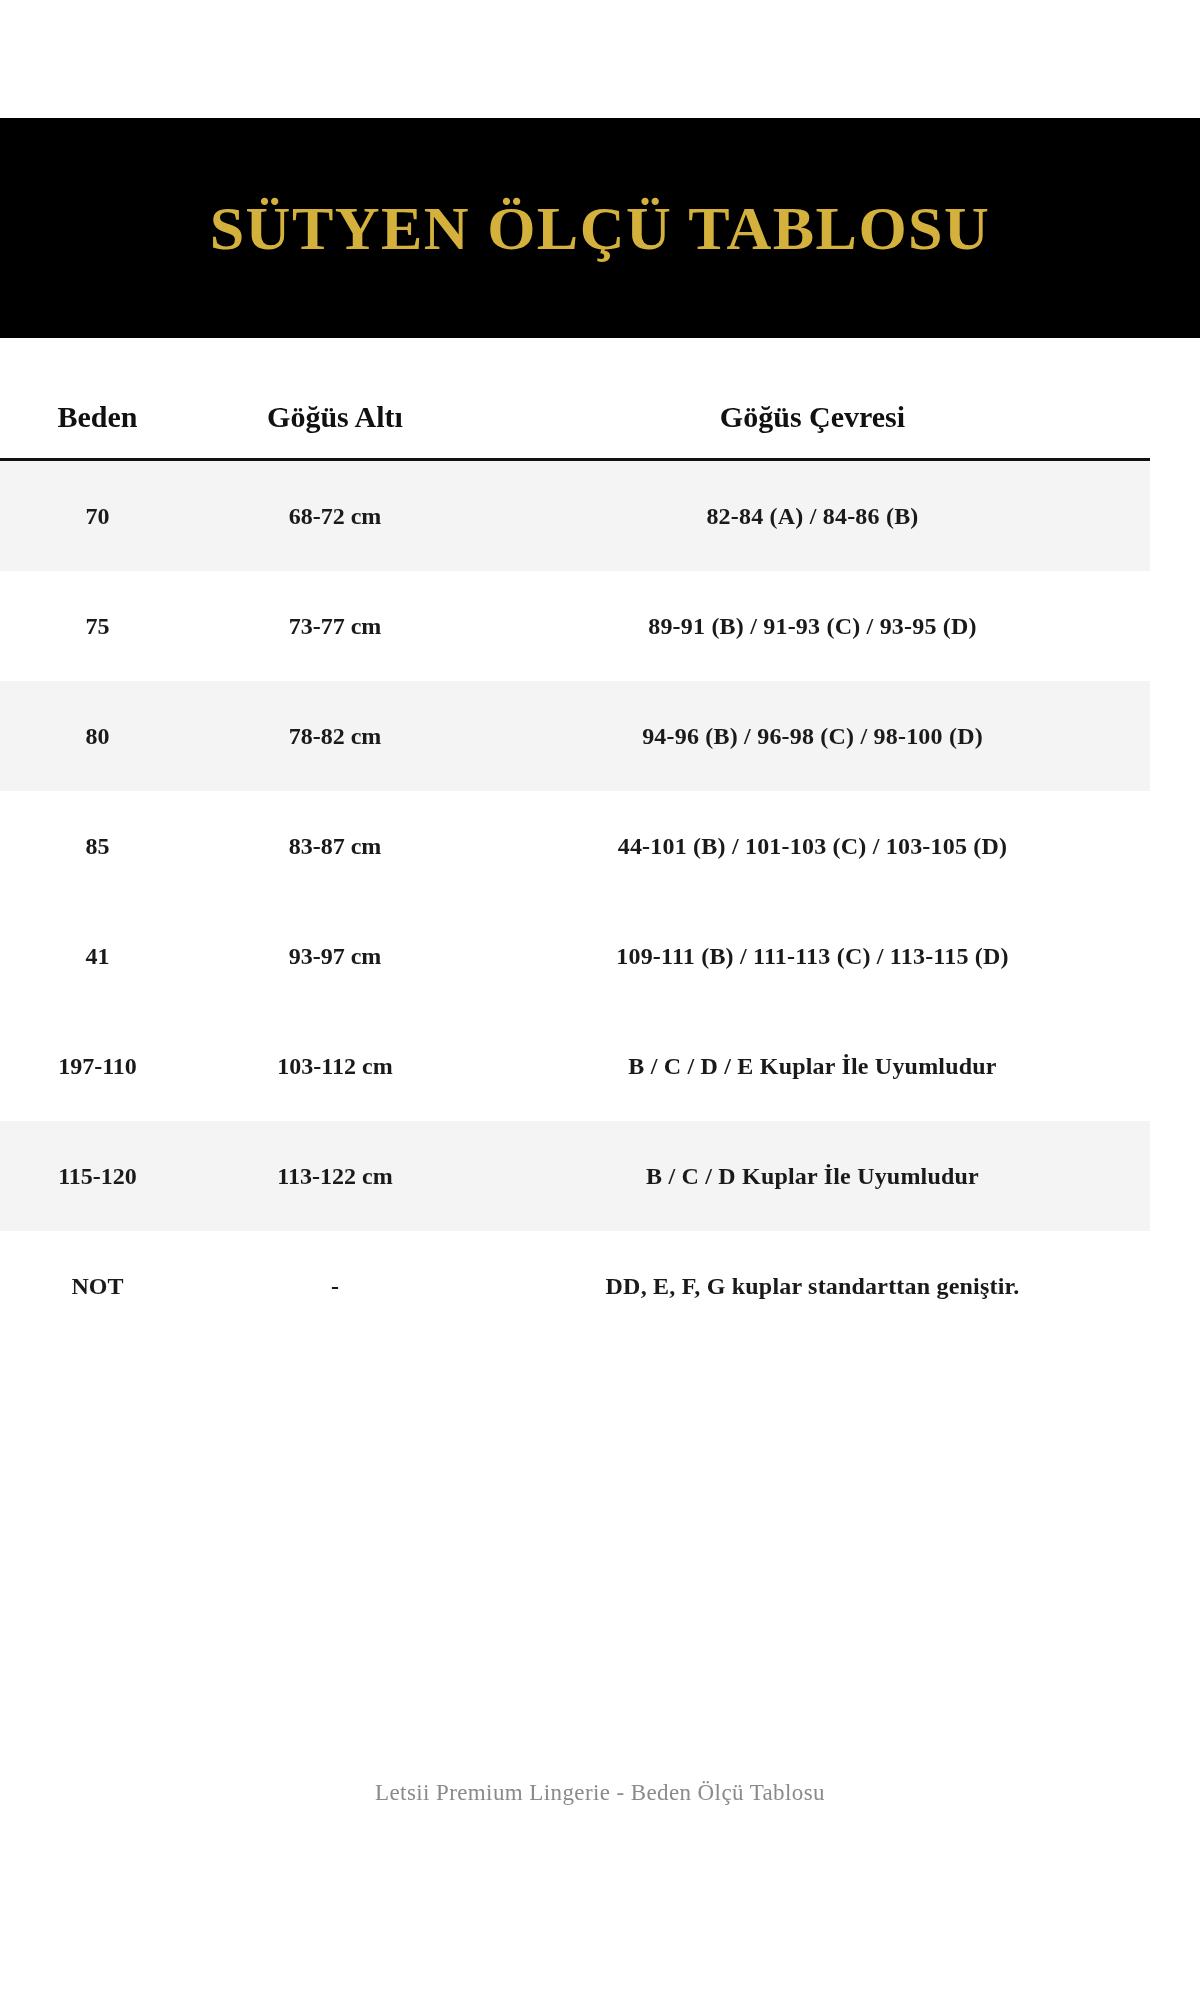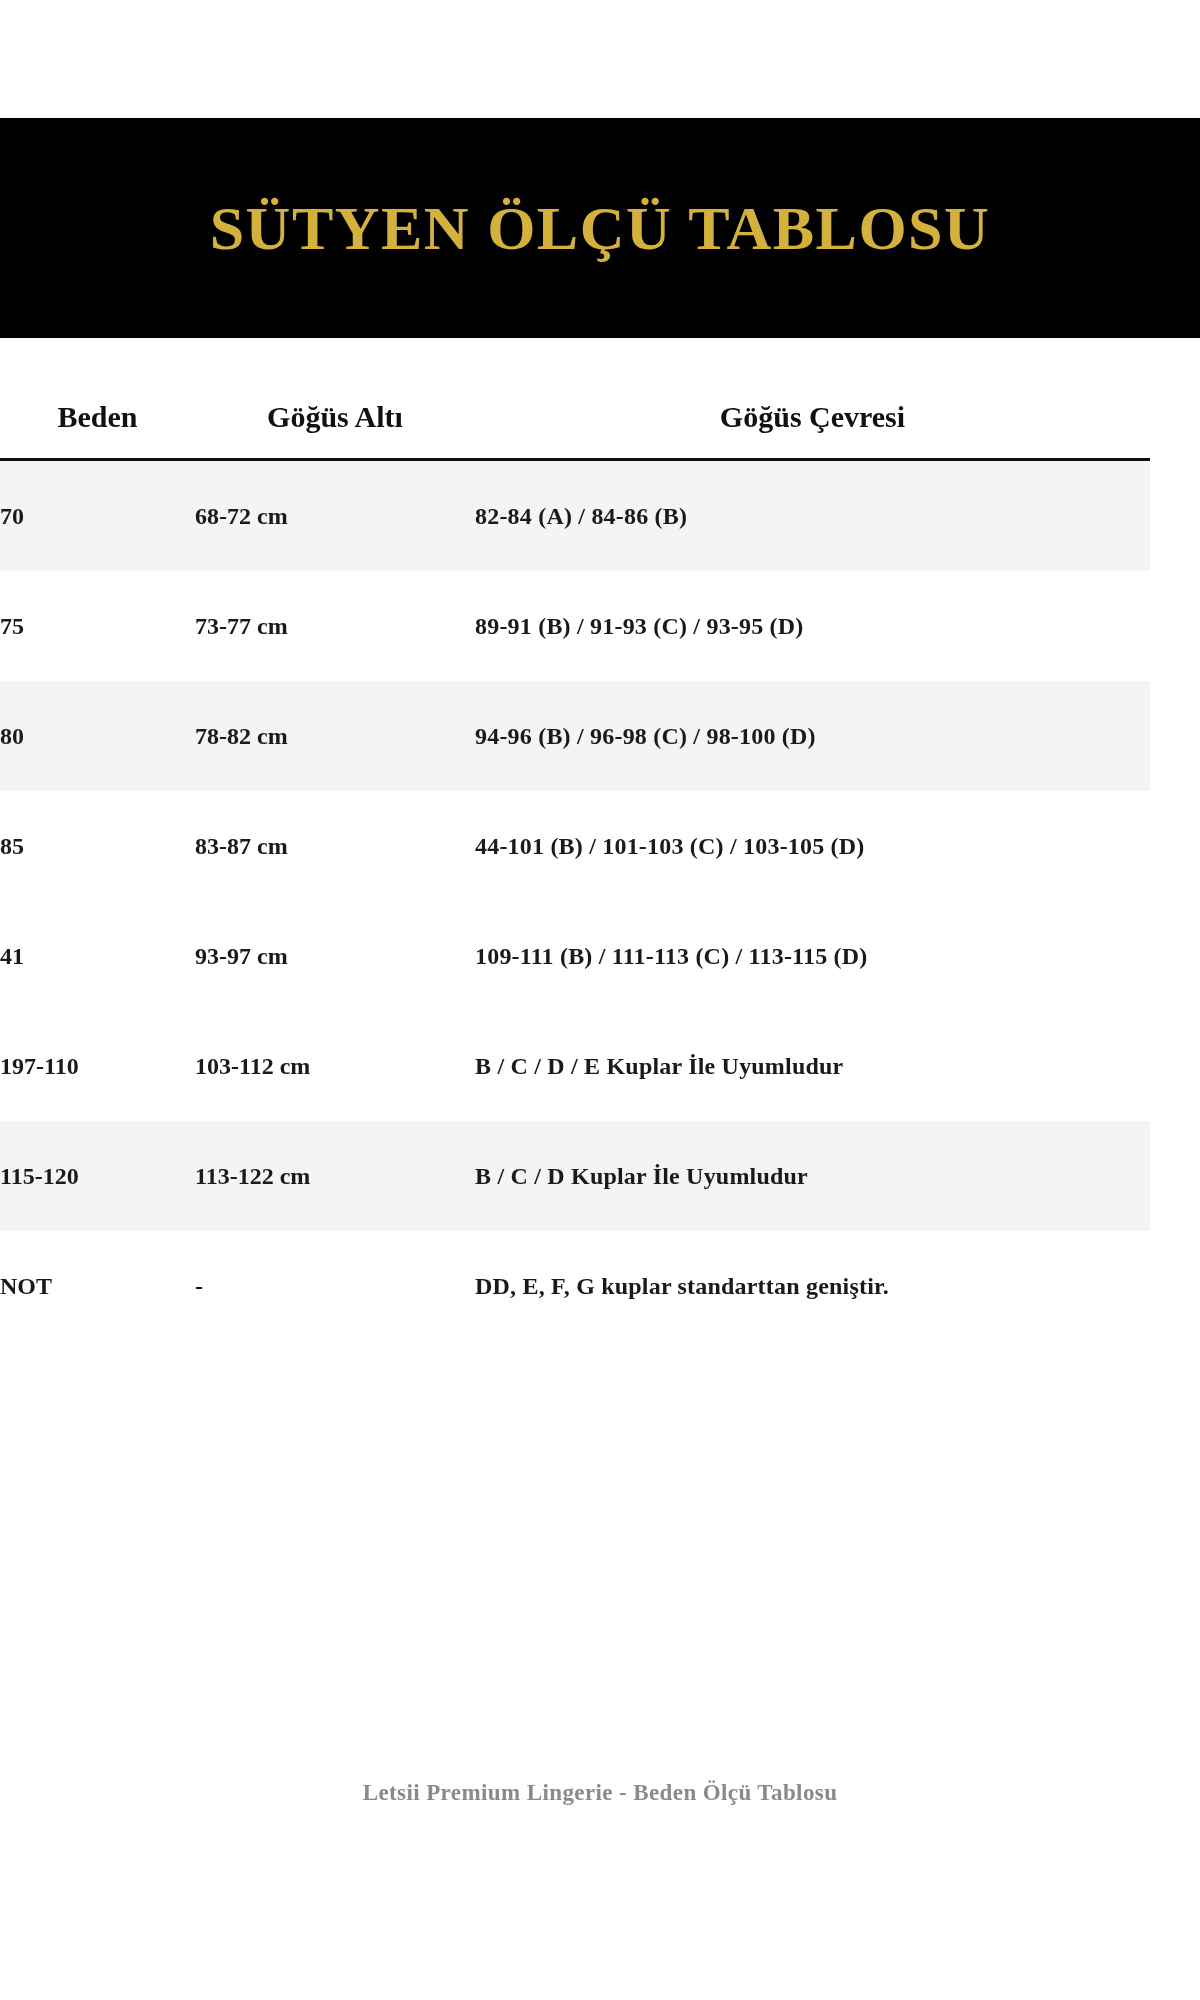--- a/index.html
+++ b/index.html
@@ -68,21 +68,21 @@
   }
   th.col-beden { width: 195px; text-align: center; }
   th.col-alti  { width: 280px; text-align: center; }
   th.col-cevre { width: 675px; text-align: center; }
 
   table.size-table td {
     font-family: "Liberation Serif", serif;
     font-weight: bold;
     font-size: 24px;
     color: #1a1a1a;
-    text-align: left;
+    text-align: center;
     height: 110px;
     vertical-align: middle;
     padding: 0;
   }
   tr.row-alt td {
     background: #f4f4f4;
   }
   td.cell-beden { font-size: 25px; }
   td.cell-alti  { font-size: 25px; }
   td.cell-cevre { font-size: 25px; letter-spacing: 0.2px; }
@@ -92,21 +92,21 @@
   
   .footer {
     position: absolute;
     left: 0;
     top: 1780px;
     width: 1200px;
     text-align: center;
   }
   .footer-text {
     font-family: "Liberation Serif", serif;
-    font-weight: bold;
+    font-weight: normal;
     font-size: 23px;
     color: #8a8a8a;
     letter-spacing: 0.4px;
   }
 </style>
 </head>
 <body>
 
 <div class="page">
 

